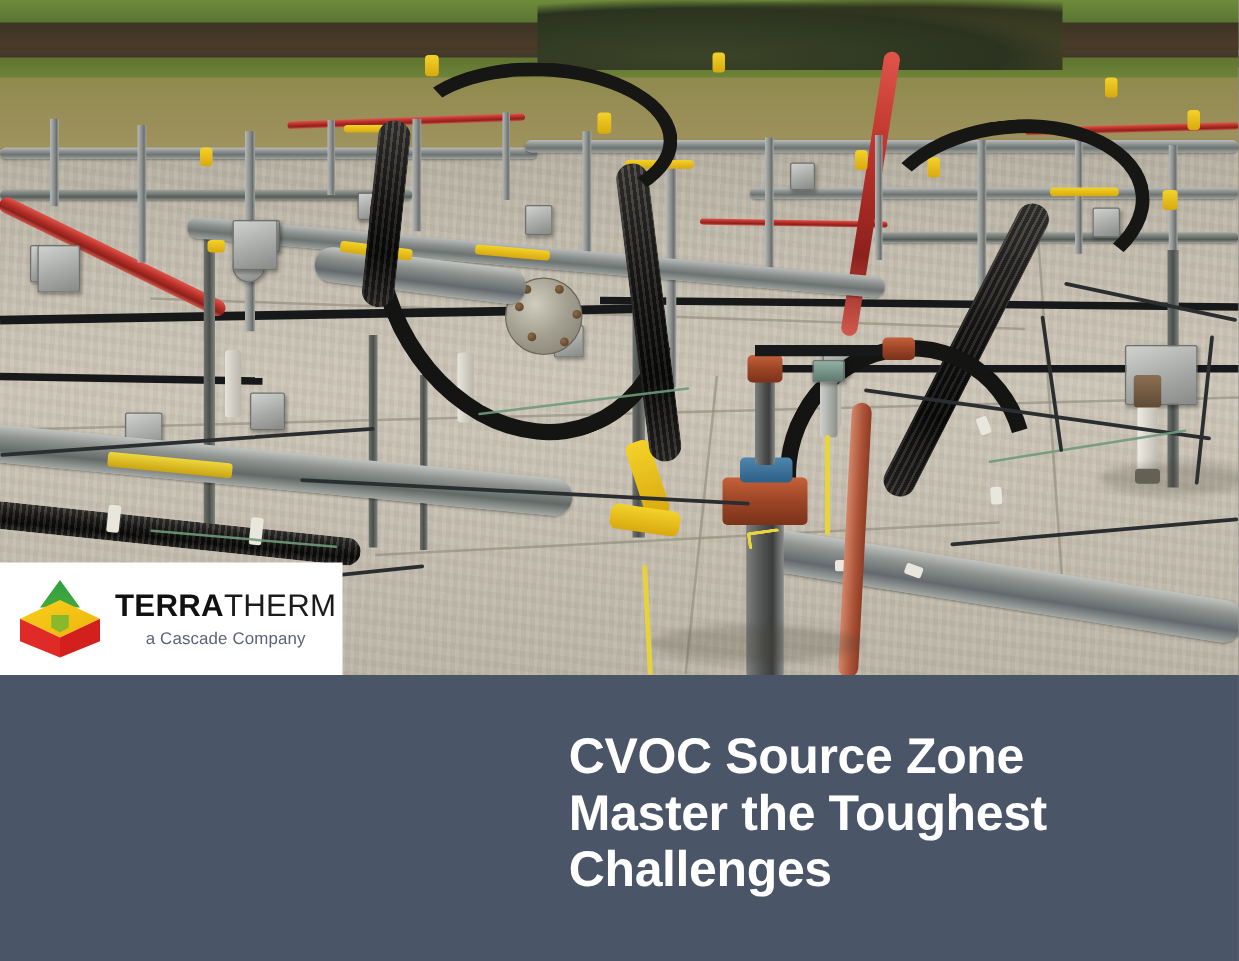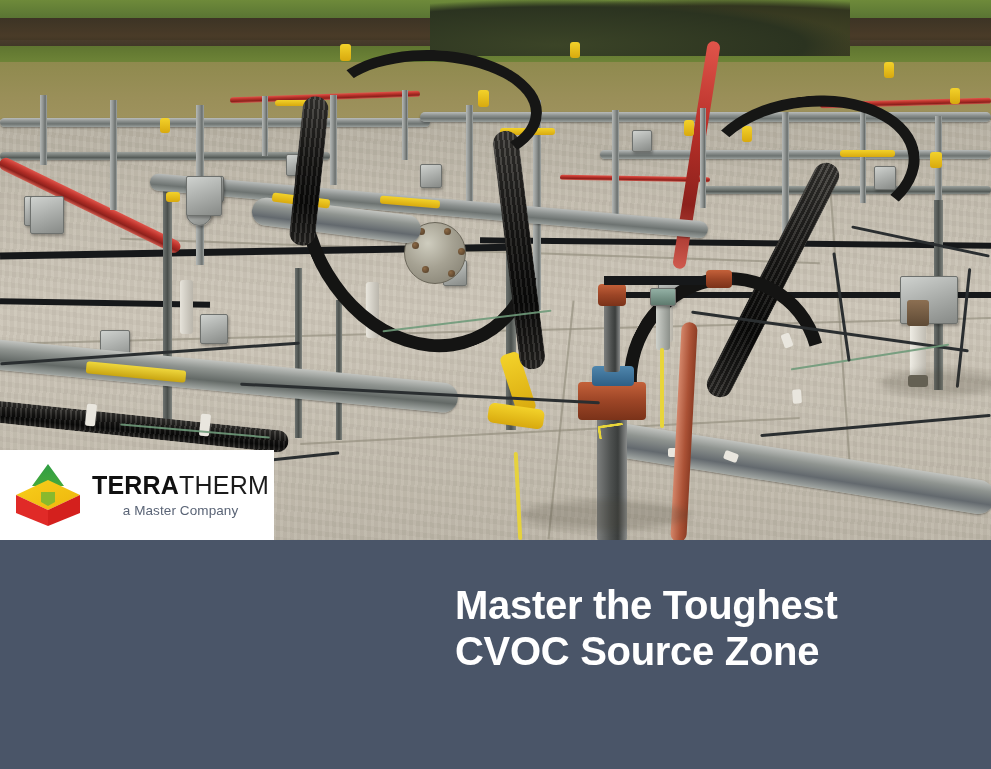--- a/index.html
+++ b/index.html
@@ -350,25 +350,26 @@
 
         <path d="M4 33 L36 48 L36 64 L4 51 Z" fill="#e02a27"></path>
 
         <path d="M68 33 L36 48 L36 64 L68 51 Z" fill="#d4201d"></path>
       </svg>
     </div>
     <div class="logo-words">
       <div class="logo-title">
         <span class="b">TERRA</span><span class="l">THERM</span>
       </div>
-      <div class="logo-sub">a Master Company</div>
+      <div class="logo-sub">a Cascade Company</div>
     </div>
   </div>
 
   <div class="band"></div>
 
 
   <div class="title">
+    <div>CVOC Source Zone</div>
     <div>Master the Toughest</div>
-    <div>CVOC Source Zone</div>
+    <div>Challenges</div>
   </div>
 
 </div>
 
 </body></html>

